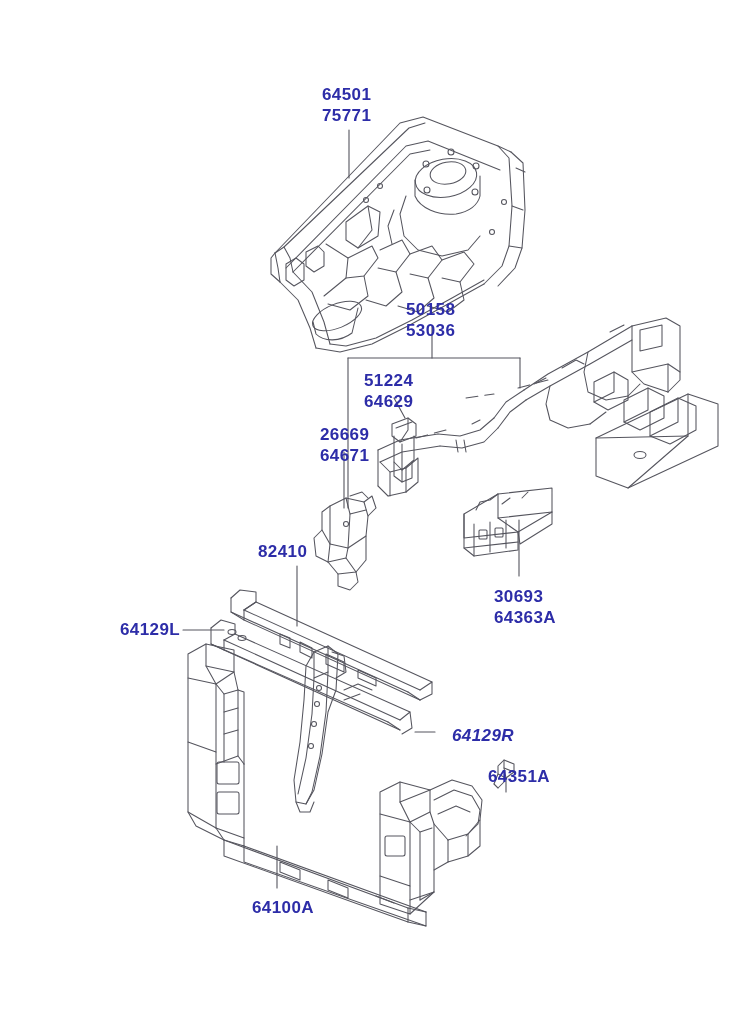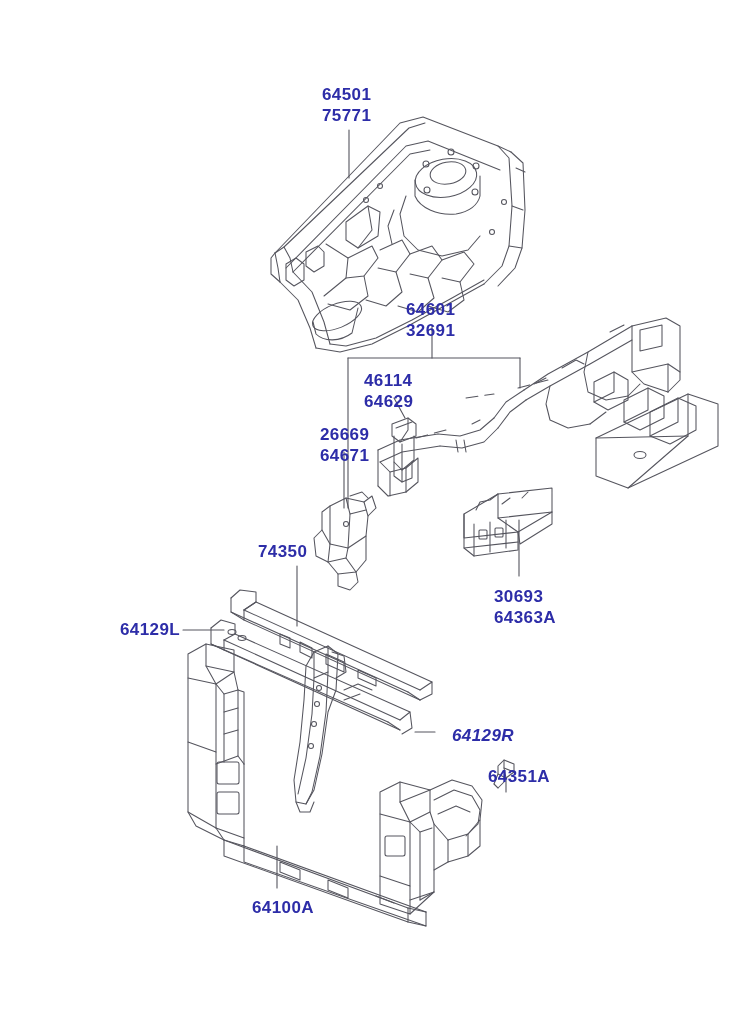--- a/index.html
+++ b/index.html
@@ -318,41 +318,41 @@
 
     </g>
   </svg>
 
   <div class="pn two-line" style="left:294px; top:84px;">
     <div>64501</div>
     <div>75771</div>
   </div>
 
   <div class="pn two-line" style="left:378px; top:299px;">
-    <div>64601</div>
-    <div>32691</div>
+    <div>50158</div>
+    <div>53036</div>
   </div>
 
   <div class="pn two-line" style="left:336px; top:370px;">
-    <div>46114</div>
+    <div>51224</div>
     <div>64629</div>
   </div>
 
   <div class="pn two-line" style="left:292px; top:424px;">
     <div>26669</div>
     <div>64671</div>
   </div>
 
   <div class="pn two-line" style="left:466px; top:586px;">
     <div>30693</div>
     <div>64363A</div>
   </div>
 
   <div class="pn" style="left:230px; top:541px;">
-    <div>74350</div>
+    <div>82410</div>
   </div>
 
   <div class="pn" style="left:92px; top:619px;">
     <div>64129L</div>
   </div>
 
   <div class="pn" style="left:424px; top:725px;font-style:italic;">
     <div>64129R</div>
   </div>
 

